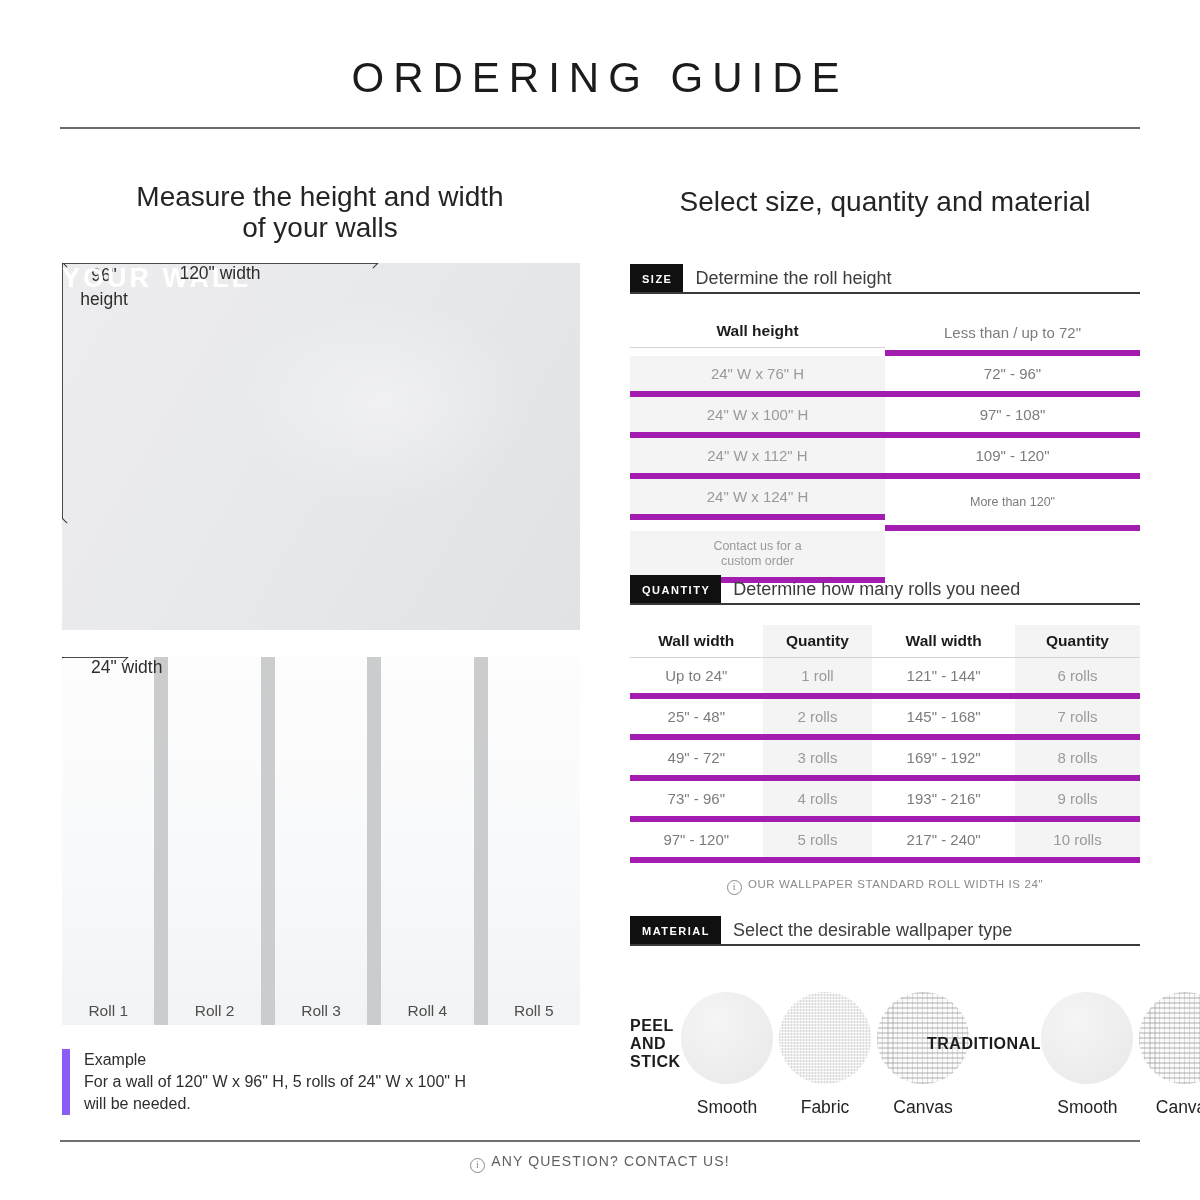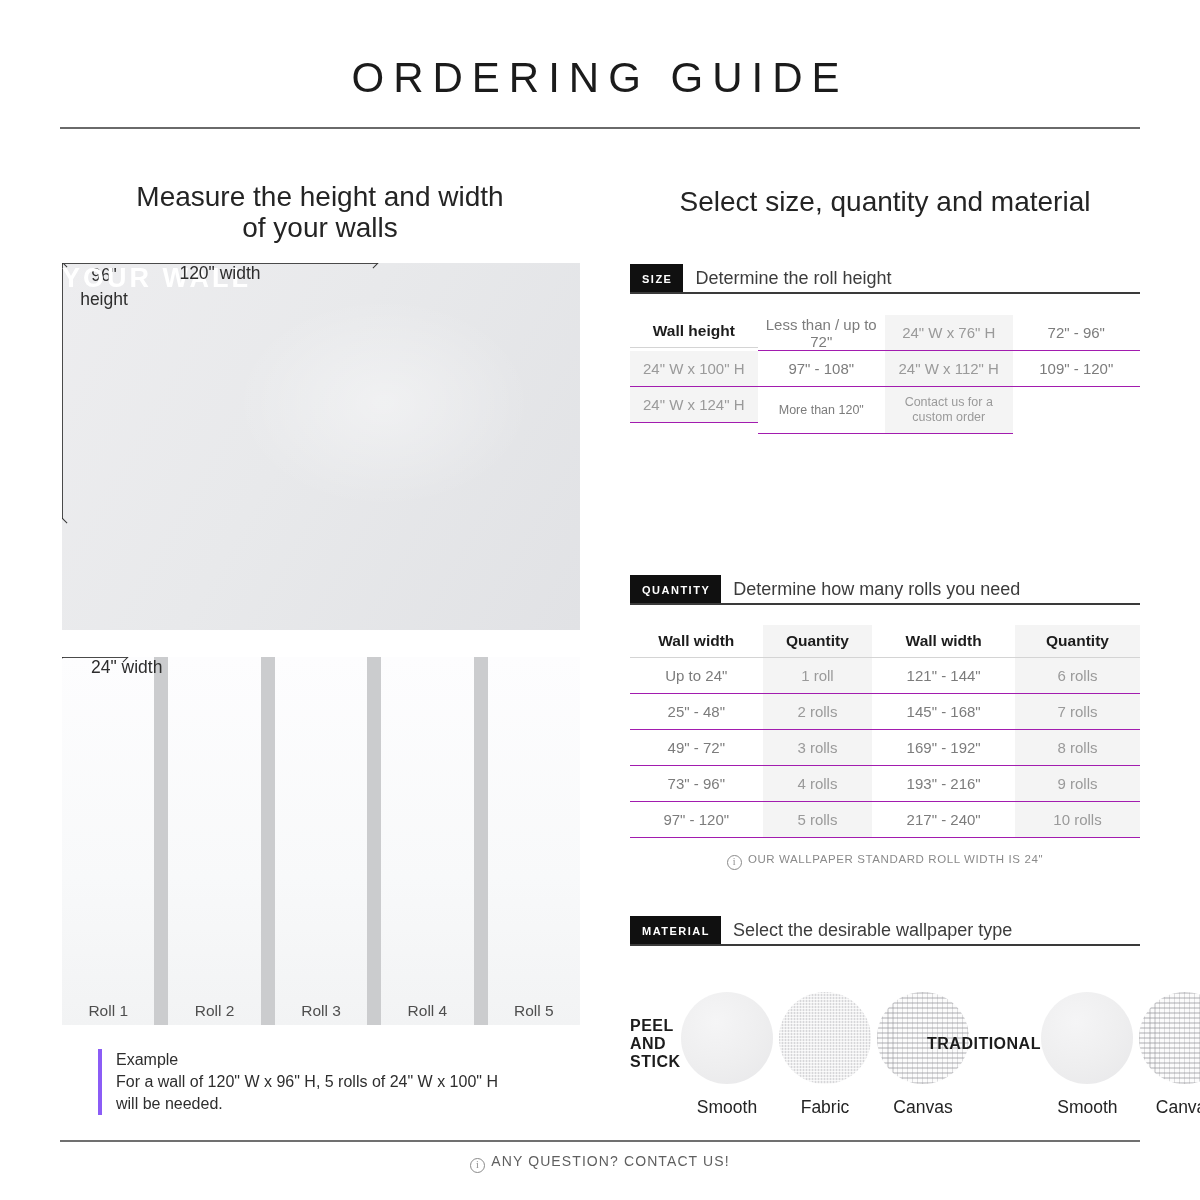--- a/index.html
+++ b/index.html
@@ -74,39 +74,39 @@
     font-size:17.5px; line-height:24px; color:#2d2d2d; white-space:pre-line;
   }
   .lbl-width1 { position:absolute; left:16%; width:61%; top:89.6%; text-align:center; font-size:17.5px; color:#2d2d2d; }
   .lbl-width2 { position:absolute; left:8.5%; width:25%; top:88.6%; text-align:center; font-size:17.5px; color:#2d2d2d; }
   
   .panels { position:absolute; inset:0; display:flex; gap:14px; background:#cbccce; }
   .panel { position:relative; flex:1; background:linear-gradient(180deg,#fdfdfe 0%,#f8f9fa 60%,#f2f3f4 100%); }
   .panel-label { position:absolute; bottom:5px; left:0; width:100%; text-align:center; font-size:15.5px; color:#4e4e4e; }
 
   
-  .example { position:absolute; left:62px; top:1049px; width:480px; border-left:4px solid #8b5cf6; padding-left:14px;margin-left:36px; }
+  .example { position:absolute; left:62px; top:1049px; width:480px; border-left:8px solid #8b5cf6; padding-left:14px; }
   .example div { font-size:16px; line-height:22px; color:#2e2e2e; }
 
   
   .section { position:absolute; left:630px; width:510px; }
   .sec-size { top:264px; } .sec-qty { top:575px; } .sec-mat { top:916px; }
   .sec-head { display:flex; align-items:stretch; border-bottom:2px solid #3a3a3a; }
   .sec-badge {
     background:#101010; color:#ffffff; font-weight:700; font-size:11px;
     letter-spacing:1.5px; padding:5px 11px 4px 12px; display:flex; align-items:center;
   }
   .sec-desc { font-size:18px; color:#3c3c3c; padding:4px 0 3px 12px; display:flex; align-items:center; }
 
   
   .tbl { display:grid; }
-  .tbl-size { grid-template-columns:1fr 1fr 1fr 1fr; margin-top:21px; }
+  .tbl-size { grid-template-columns:1fr 1fr; margin-top:21px; }
   .tbl-qty  { grid-template-columns:26% 21.5% 28% 24.5%; margin-top:20px; }
   .tc { display:flex; align-items:center; justify-content:center; text-align:center;
-        border-bottom:1px solid #a21caf; height:35px; font-size:15px; color:#7c7c7c; }
+        border-bottom:6px solid #a21caf; height:35px; font-size:15px; color:#7c7c7c; }
   .tc.hd { font-weight:700; color:#1c1c1c; font-size:15.5px; height:32px; border-bottom:1px solid #d4d4d4; }
   .tc.shade { background:#f4f4f4; }
   .tc.val { color:#9a9a9a; }
   .tc.tall { height:46px; font-size:12.5px; line-height:15px; white-space:pre-line; }
   .qty-note { margin-top:15px; text-align:center; font-size:11.5px; letter-spacing:.6px; color:#8a8a8a; }
 
   .info-icon {
     display:inline-flex; width:13px; height:13px; border:1px solid #8a8a8a; border-radius:50%;
     align-items:center; justify-content:center; margin-right:6px; vertical-align:-2px;
   }

